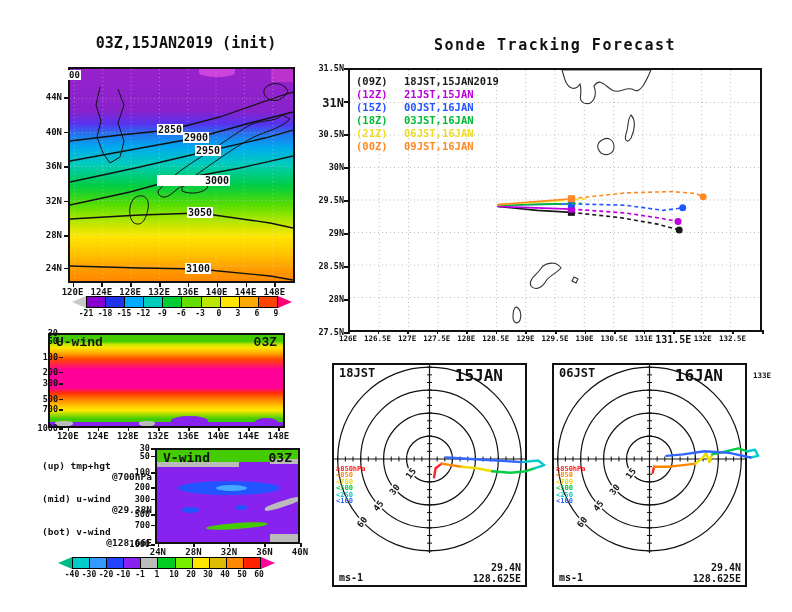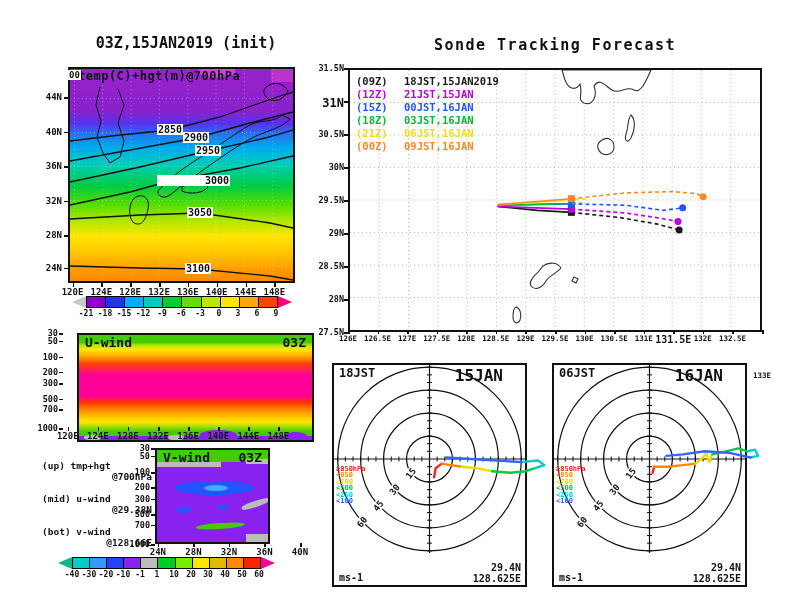--- a/index.html
+++ b/index.html
@@ -22,23 +22,23 @@
   .cbar-seg{border-right:1px solid #000;}
   .cbar-seg:last-child{border-right:none;}
   .cbar-lab{position:absolute;top:13px;font-size:8px;transform:translateX(-50%);}
   .arrowL{width:0;height:0;border-top:6px solid transparent;border-bottom:6px solid transparent;}
   .arrowR{width:0;height:0;border-top:6px solid transparent;border-bottom:6px solid transparent;}
   #sonde-title{left:372px;top:36px;width:366px;font-size:15px;letter-spacing:1.5px;}
   #sonde-box{left:348px;top:68px;width:414px;height:264px;background:#fff;}
   #sonde-legend{position:absolute;left:6px;top:5px;font-size:10.5px;line-height:13px;z-index:5;}
   #sonde-legend .utc{display:inline-block;width:48px;}
   #sonde-notes{position:absolute;right:6px;bottom:8px;font-size:10px;line-height:13px;text-align:right;z-index:5;}
-  #uwind-box{left:77px;top:333px;width:237px;height:109px;
-    background:linear-gradient(180deg,#44CC00 0%,#44CC00 7%,#BBE600 10%,#FFE600 14%,#FFAA00 20%,#FF4400 27%,#FF0099 38%,#FF0099 58%,#FF3300 64%,#FF7700 70%,#FFAA00 75%,#FFD700 80%,#FFE600 83%,#AADD00 87%,#44CC00 92%,#33CC00 100%);}
-  #vwind-box{left:155px;top:448px;width:115px;height:96px;background:#8822EE;overflow:hidden;}
+  #uwind-box{left:48px;top:333px;width:237px;height:95px;
+    background:linear-gradient(180deg,#44CC00 0%,#44CC00 7%,#BBE600 10%,#FFE600 14%,#FFAA00 20%,#FF4400 27%,#FF0099 38%,#FF0099 58%,#FF3300 64%,#FF7700 70%,#FFAA00 75%,#FFD700 80%,#FFE600 83%,#AADD00 87%,#44CC00 92%,#33CC00 100%);font-family:Liberation Mono, monospace;}
+  #vwind-box{left:155px;top:448px;width:145px;height:96px;background:#8822EE;overflow:hidden;}
   .panel-lab-l{position:absolute;left:6px;top:0px;font-size:13px;z-index:5;}
   .panel-lab-r{position:absolute;right:6px;top:0px;font-size:13px;z-index:5;}
   .blob{position:absolute;}
   #info-block{left:42px;top:460px;width:110px;font-size:9.5px;line-height:11px;}
   .info-group{margin-bottom:11px;}
   .info-val{text-align:right;}
   .hodo-box{top:363px;width:195px;height:224px;background:#fff;}
   #hodo1-box{left:332px;} #hodo2-box{left:552px;}
   .hodo-tl{position:absolute;left:5px;top:1px;font-size:12px;z-index:6;}
   .hodo-tr{position:absolute;right:22px;top:1px;font-size:16px;z-index:6;}
@@ -46,21 +46,20 @@
   .hodo-br{position:absolute;right:4px;bottom:1px;font-size:10px;line-height:11px;text-align:right;z-index:6;}
   .hodo-legend{position:absolute;left:2px;top:101px;font-size:7px;line-height:6.4px;z-index:6;}
   svg{position:absolute;left:0;top:0;}
 </style>
 </head>
 <body>
 
 <div class="abs ctr" id="map-title">03Z,15JAN2019 (init)</div>
 <div class="panel-box" id="map-box">
   <div id="map-edge">00</div>
-  <div id="map-field">temp(C)+hgt(m)@700hPa</div>
   <div class="blob" style="left:58%;top:0;width:16%;height:4%;background:#CC44DD;border-radius:0 0 50% 50%;"></div>
   <div class="blob" style="right:0;top:0;width:10%;height:6%;background:#BB33CC;"></div>
   <svg id="map-svg" width="223" height="212" viewBox="0 0 223 212">
       <line x1="4.46" y1="0" x2="4.46" y2="212" stroke="#ffffff55" stroke-dasharray="1,3"></line>
       <line x1="32.781" y1="0" x2="32.781" y2="212" stroke="#ffffff55" stroke-dasharray="1,3"></line>
       <line x1="61.102000000000004" y1="0" x2="61.102000000000004" y2="212" stroke="#ffffff55" stroke-dasharray="1,3"></line>
       <line x1="89.423" y1="0" x2="89.423" y2="212" stroke="#ffffff55" stroke-dasharray="1,3"></line>
       <line x1="117.744" y1="0" x2="117.744" y2="212" stroke="#ffffff55" stroke-dasharray="1,3"></line>
       <line x1="146.065" y1="0" x2="146.065" y2="212" stroke="#ffffff55" stroke-dasharray="1,3"></line>
       <line x1="174.386" y1="0" x2="174.386" y2="212" stroke="#ffffff55" stroke-dasharray="1,3"></line>

